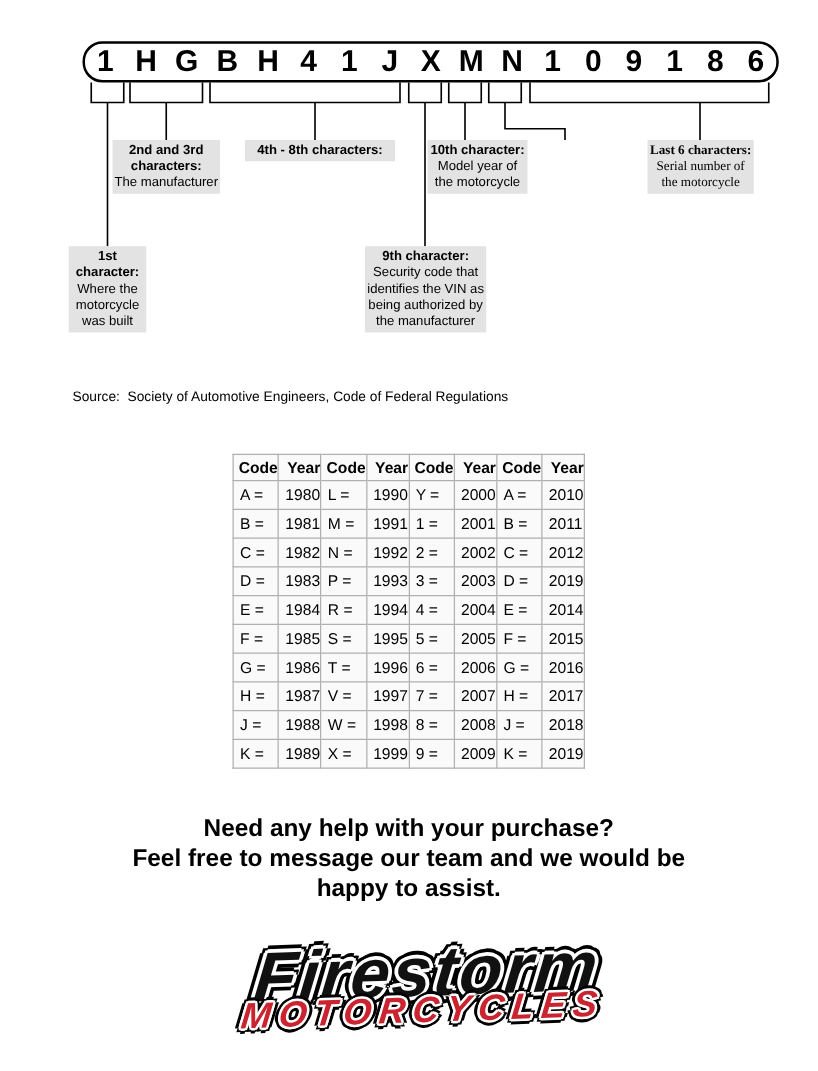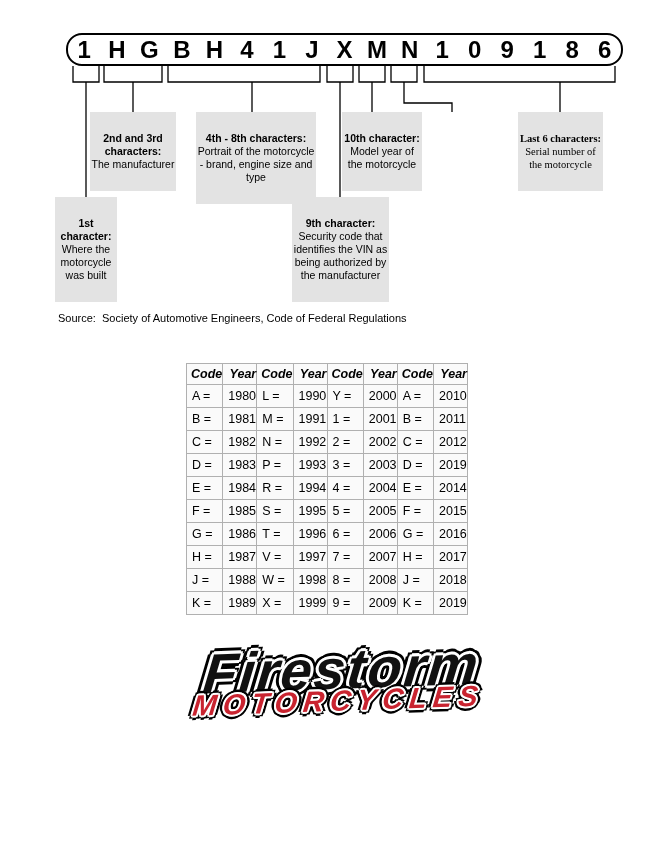--- a/index.html
+++ b/index.html
@@ -23,21 +23,21 @@
     box-sizing:border-box;
     display:flex;align-items:center;
     font-weight:bold;font-size:24px;line-height:29px;
   }
   .vin-char{flex:1;text-align:center;}
 
   .gbox{
     position:absolute;
     background:var(--label-box-bg,#e3e3e3);
     font-size:10.5px;line-height:13px;text-align:center;
-    padding:20px 1px;box-sizing:border-box;
+    padding:2px 1px;box-sizing:border-box;
   }
   .gbox-title{font-weight:bold;}
   .box1{left:55px;top:197px;width:62px;}
   .box2{left:90px;top:112px;width:86px;}
   .box3{left:196px;top:112px;width:120px;}
   .box4{left:292px;top:197px;width:97px;}
   .box5{left:342px;top:112px;width:80px;}
   .box6{left:424px;top:112px;width:57px;}
   .box7{left:518px;top:112px;width:85px;font-family:Liberation Serif, serif;}
 
@@ -48,21 +48,21 @@
 
   
   .table-wrap{width:654px;display:flex;justify-content:center;margin-top:18px;}
   table.year-table{border-collapse:collapse;table-layout:fixed;}
   .year-table th,.year-table td{
     border:1px solid var(--table-border,#b0b0b0);
     background:var(--table-cell-bg,#fafafa);
     font-size:12.5px;text-align:left;box-sizing:border-box;
     padding:0 0 0 5px;
   }
-  .year-table th{width:36px;height:21px;font-weight:bold;padding-left:4px;font-style:italic;}
+  .year-table th{width:36px;height:21px;font-weight:bold;padding-left:4px;}
   .year-table th.year-col{width:34px;text-align:right;}
   .year-table td{height:23px;}
 
   
   .help-block{
     margin-top:36px;text-align:center;
     font-weight:bold;font-size:19.5px;line-height:24px;
   }
 
   
@@ -139,21 +139,20 @@
     <div class="gbox box1">
       <div class="gbox-title">1st character:</div>
       <div class="gbox-desc">Where the motorcycle was built</div>
     </div>
     <div class="gbox box2">
       <div class="gbox-title">2nd and 3rd characters:</div>
       <div class="gbox-desc">The manufacturer</div>
     </div>
     <div class="gbox box3">
       <div class="gbox-title">4th - 8th characters:</div>
-      <div class="gbox-desc">Portrait of the motorcycle - brand, engine size and type</div>
     </div>
     <div class="gbox box4">
       <div class="gbox-title">9th character:</div>
       <div class="gbox-desc">Security code that identifies the VIN as being authorized by the manufacturer</div>
     </div>
     <div class="gbox box5">
       <div class="gbox-title">10th character:</div>
       <div class="gbox-desc">Model year of the motorcycle</div>
     </div>
     <div class="gbox box7">
@@ -276,20 +275,25 @@
             <td>1999</td>
             <td>9 =</td>
             <td>2009</td>
             <td>K =</td>
             <td>2019</td>
           </tr>
         </tbody>
       </table>
   </div>
 
+  <div class="help-block">
+      <div>Need any help with your purchase?</div>
+      <div>Feel free to message our team and we would be</div>
+      <div>happy to assist.</div>
+    </div>
 
   <div class="logo-block">
     <div class="logo-inner">
       <div class="logo-brand">Firestorm</div>
       <div class="logo-sub">MOTORCYCLES</div>
     </div>
   </div>
 
 </div>
 

